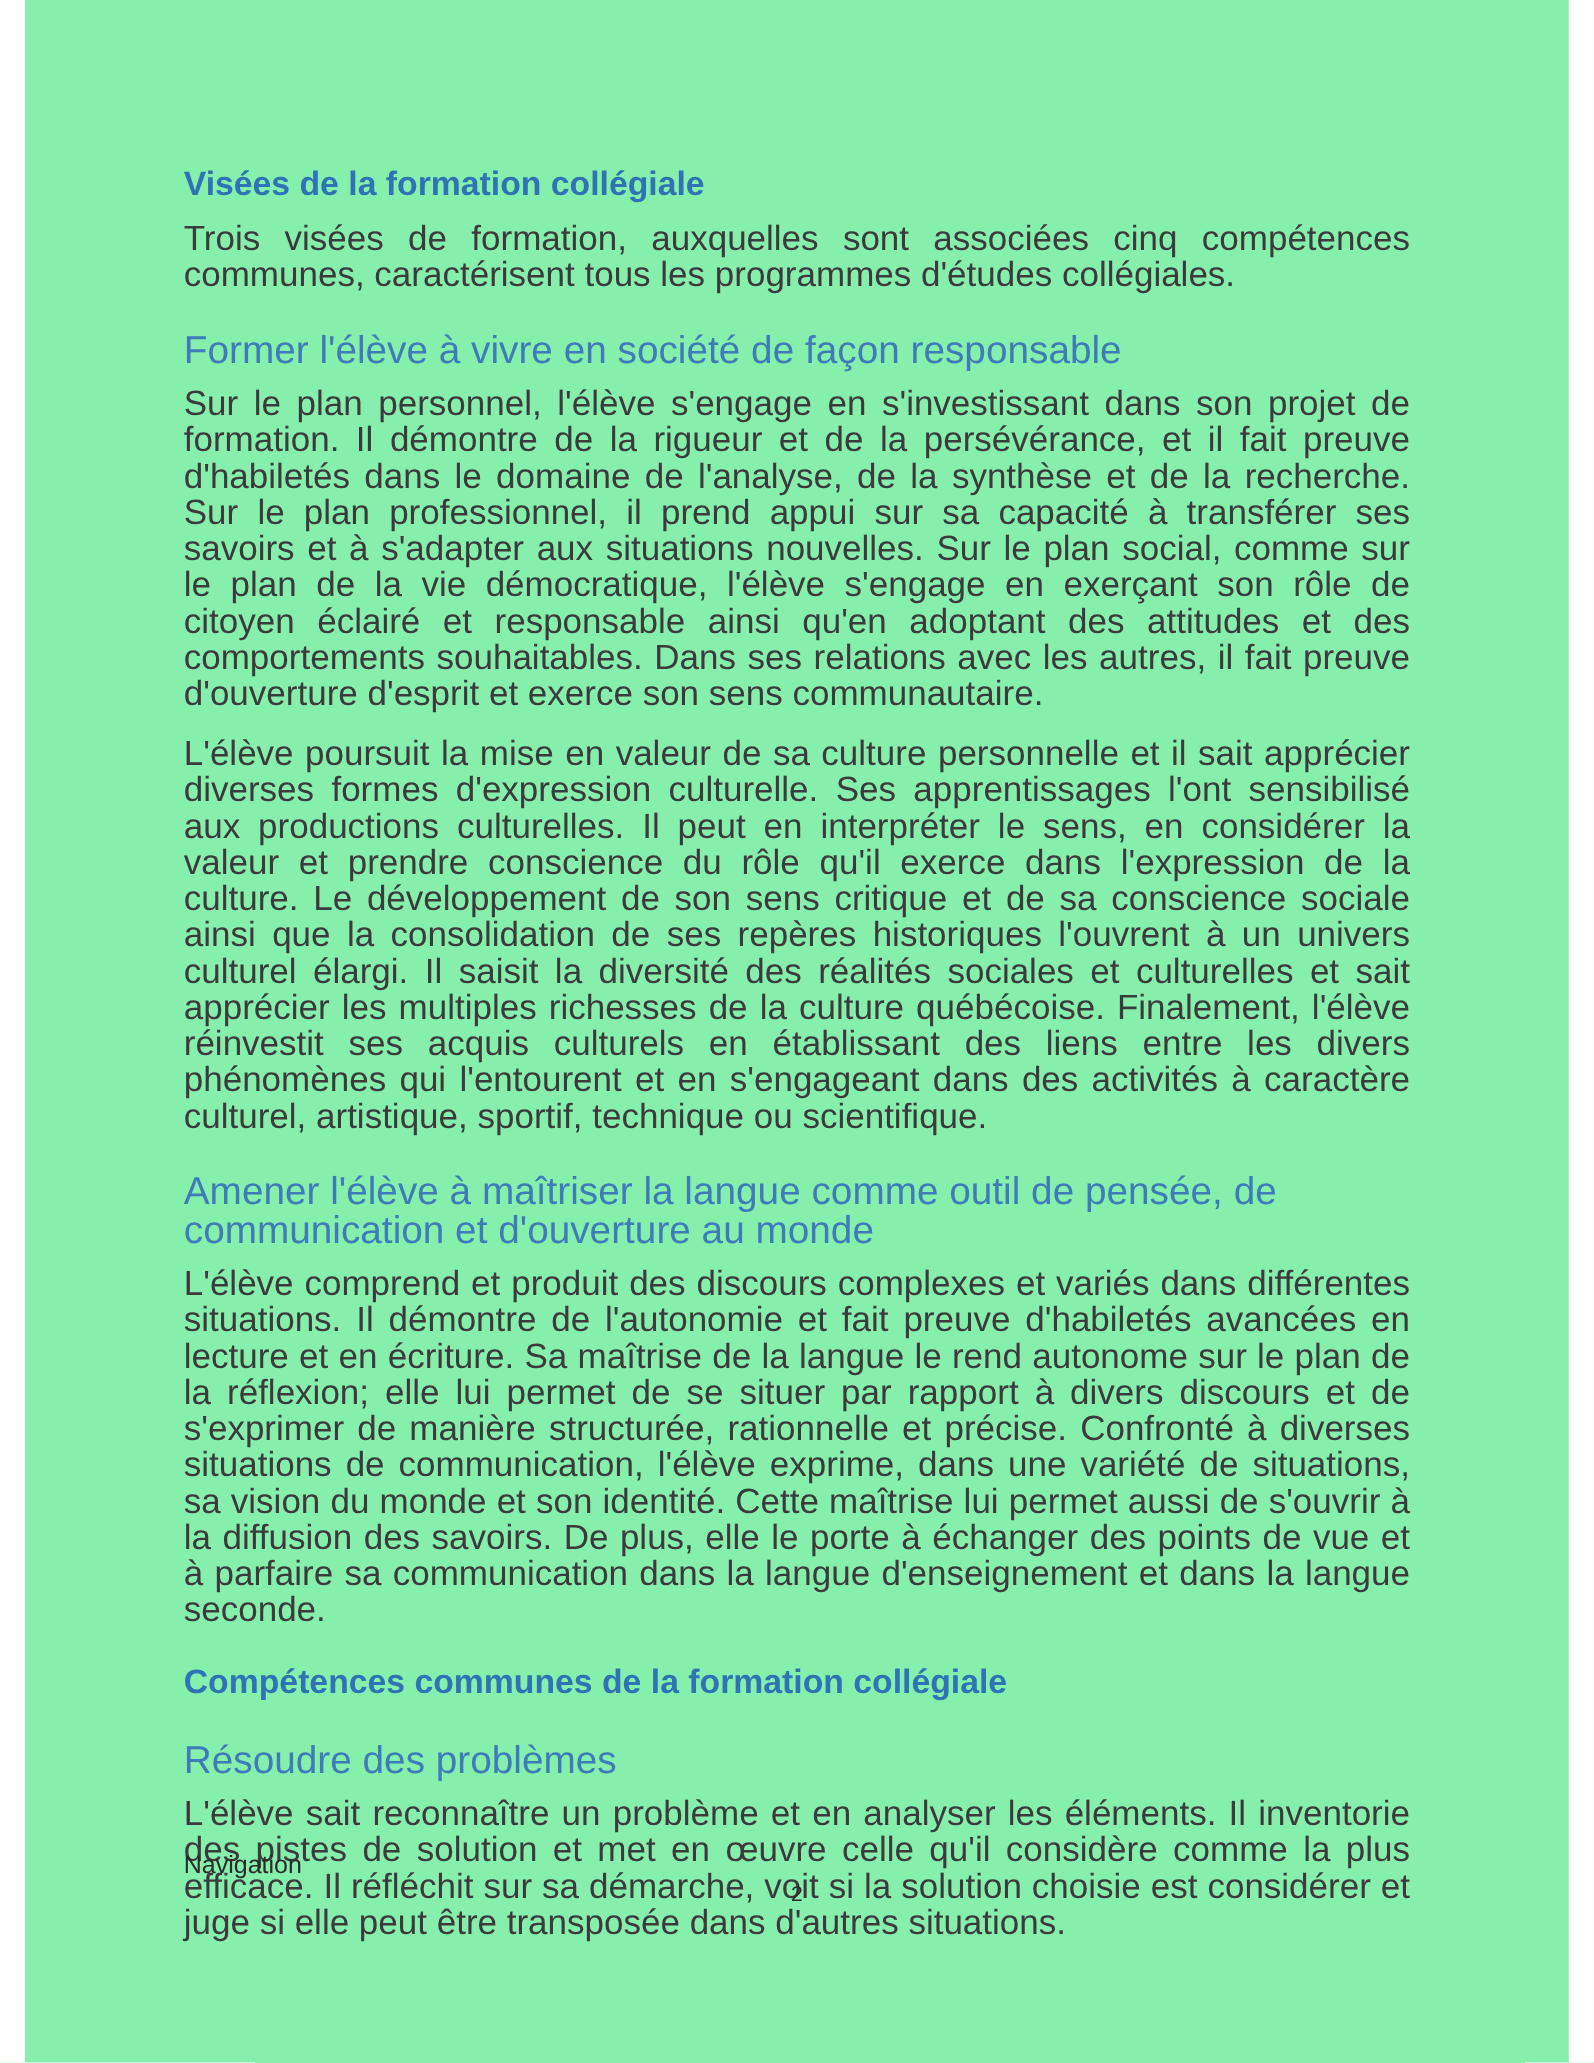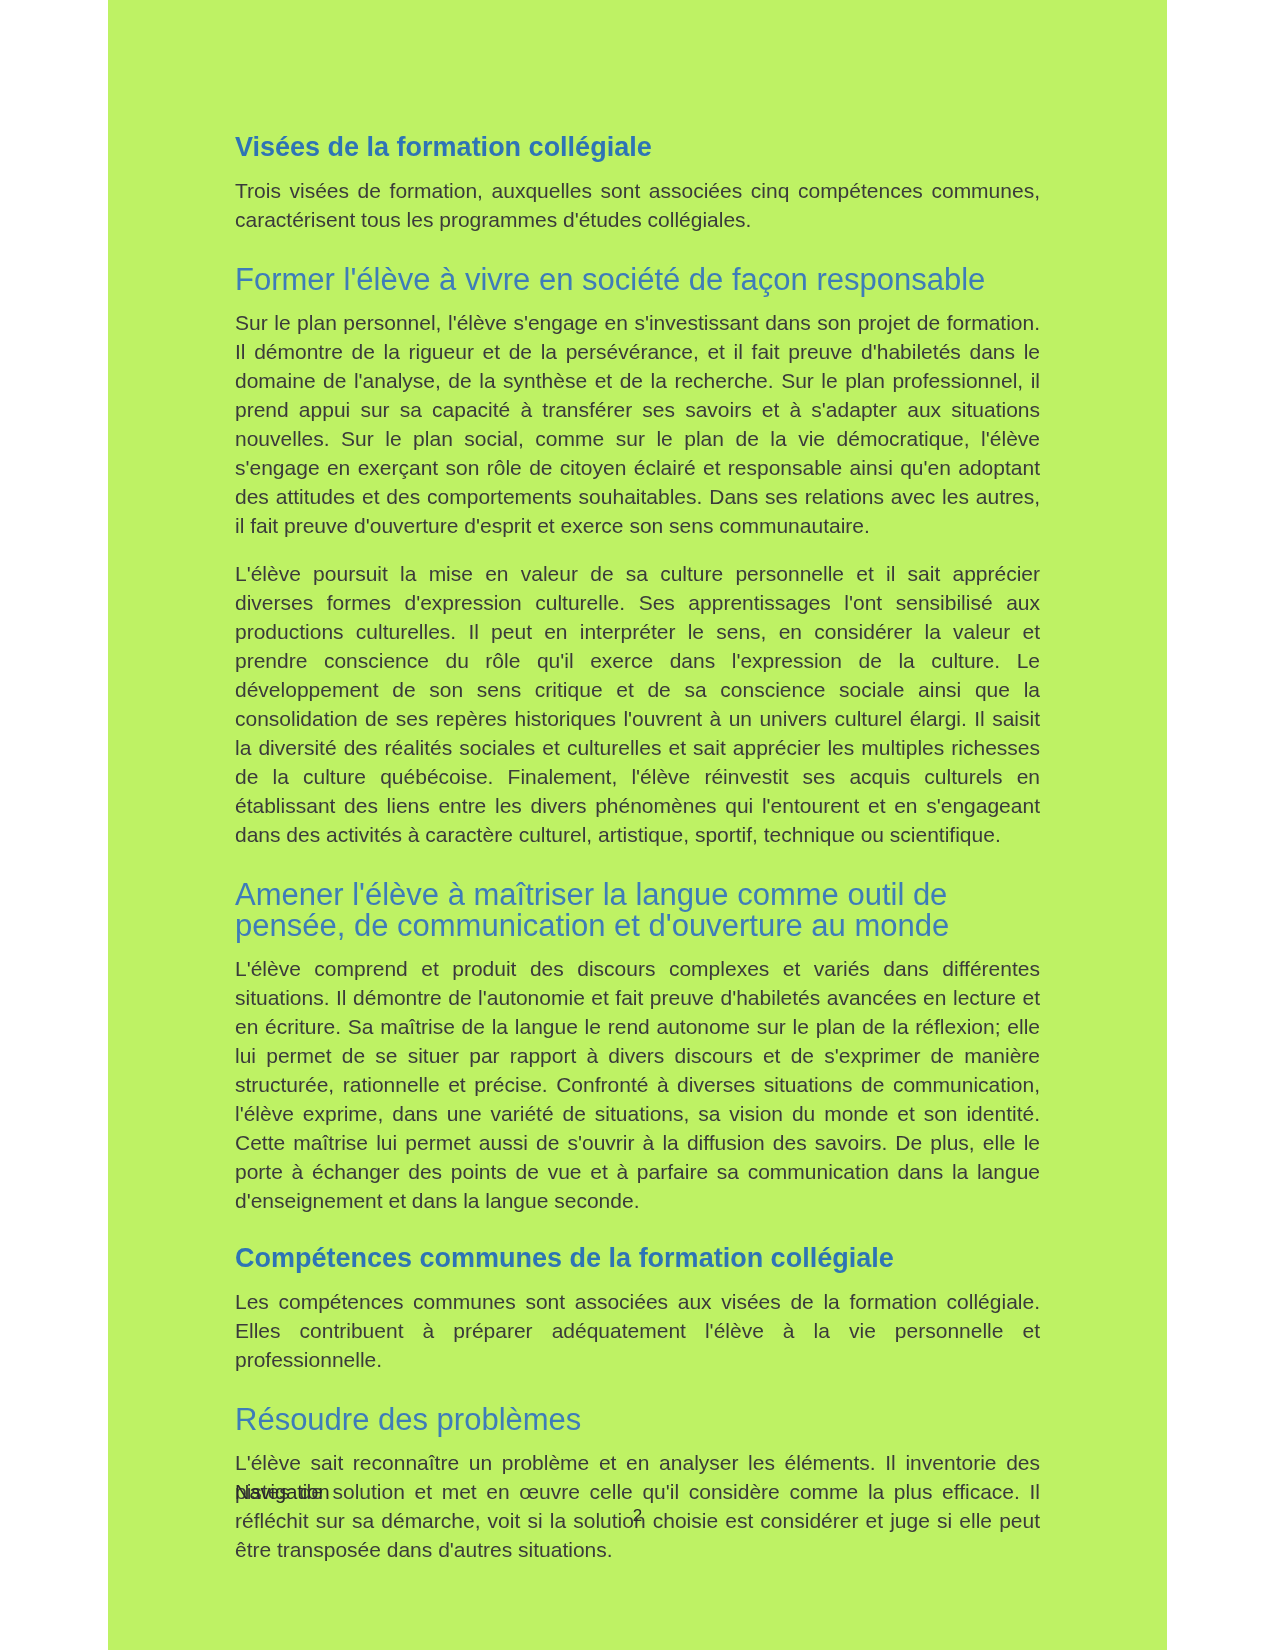--- a/index.html
+++ b/index.html
@@ -3,32 +3,32 @@
 <meta charset="utf-8">
 <title>Document</title>
 <style>
   html, body {
     margin: 0;
     padding: 0;
     background: #ffffff;
   }
   .page {
     position: relative;
-    width: 1059px;
+    width: 1235px;
     height: 1650px;
     margin: 0 auto;
-    background: #bef264;
+    background: #86efac;
     box-sizing: border-box;
     padding: 130px 127px 0 127px;
     font-family: "Liberation Sans", "DejaVu Sans", sans-serif;
     color: #3b3b3b;
     overflow: hidden;
   }
   .content p {
-    font-size: 21px;
+    font-size: 28px;
     line-height: 29px;
     text-align: justify;
     margin: 0 0 19px 0;
     color: #3b3b3b;
   }
   .content h1 {
     font-size: 27px;
     line-height: 34px;
     font-weight: bold;
     margin: 26px 0 12px 0;
@@ -67,21 +67,20 @@
 <div class="page">
   <main class="content" id="doc-content">
       <h1>Visées de la formation collégiale</h1>
       <p>Trois visées de formation, auxquelles sont associées cinq compétences communes, caractérisent tous les programmes d'études collégiales.</p>
       <h2>Former l'élève à vivre en société de façon responsable</h2>
       <p>Sur le plan personnel, l'élève s'engage en s'investissant dans son projet de formation. Il démontre de la rigueur et de la persévérance, et il fait preuve d'habiletés dans le domaine de l'analyse, de la synthèse et de la recherche. Sur le plan professionnel, il prend appui sur sa capacité à transférer ses savoirs et à s'adapter aux situations nouvelles. Sur le plan social, comme sur le plan de la vie démocratique, l'élève s'engage en exerçant son rôle de citoyen éclairé et responsable ainsi qu'en adoptant des attitudes et des comportements souhaitables. Dans ses relations avec les autres, il fait preuve d'ouverture d'esprit et exerce son sens communautaire.</p>
       <p>L'élève poursuit la mise en valeur de sa culture personnelle et il sait apprécier diverses formes d'expression culturelle. Ses apprentissages l'ont sensibilisé aux productions culturelles. Il peut en interpréter le sens, en considérer la valeur et prendre conscience du rôle qu'il exerce dans l'expression de la culture. Le développement de son sens critique et de sa conscience sociale ainsi que la consolidation de ses repères historiques l'ouvrent à un univers culturel élargi. Il saisit la diversité des réalités sociales et culturelles et sait apprécier les multiples richesses de la culture québécoise. Finalement, l'élève réinvestit ses acquis culturels en établissant des liens entre les divers phénomènes qui l'entourent et en s'engageant dans des activités à caractère culturel, artistique, sportif, technique ou scientifique.</p>
       <h2>Amener l'élève à maîtriser la langue comme outil de pensée, de communication et d'ouverture au monde</h2>
       <p>L'élève comprend et produit des discours complexes et variés dans différentes situations. Il démontre de l'autonomie et fait preuve d'habiletés avancées en lecture et en écriture. Sa maîtrise de la langue le rend autonome sur le plan de la réflexion; elle lui permet de se situer par rapport à divers discours et de s'exprimer de manière structurée, rationnelle et précise. Confronté à diverses situations de communication, l'élève exprime, dans une variété de situations, sa vision du monde et son identité. Cette maîtrise lui permet aussi de s'ouvrir à la diffusion des savoirs. De plus, elle le porte à échanger des points de vue et à parfaire sa communication dans la langue d'enseignement et dans la langue seconde.</p>
       <h1>Compétences communes de la formation collégiale</h1>
-      <p>Les compétences communes sont associées aux visées de la formation collégiale. Elles contribuent à préparer adéquatement l'élève à la vie personnelle et professionnelle.</p>
       <h2>Résoudre des problèmes</h2>
       <p>L'élève sait reconnaître un problème et en analyser les éléments. Il inventorie des pistes de solution et met en œuvre celle qu'il considère comme la plus efficace. Il réfléchit sur sa démarche, voit si la solution choisie est considérer et juge si elle peut être transposée dans d'autres situations.</p>
     </main>
 
   <div class="footer-nav">Navigation</div>
 
   <div class="page-num">2</div>
 </div>
 
 </body></html>

